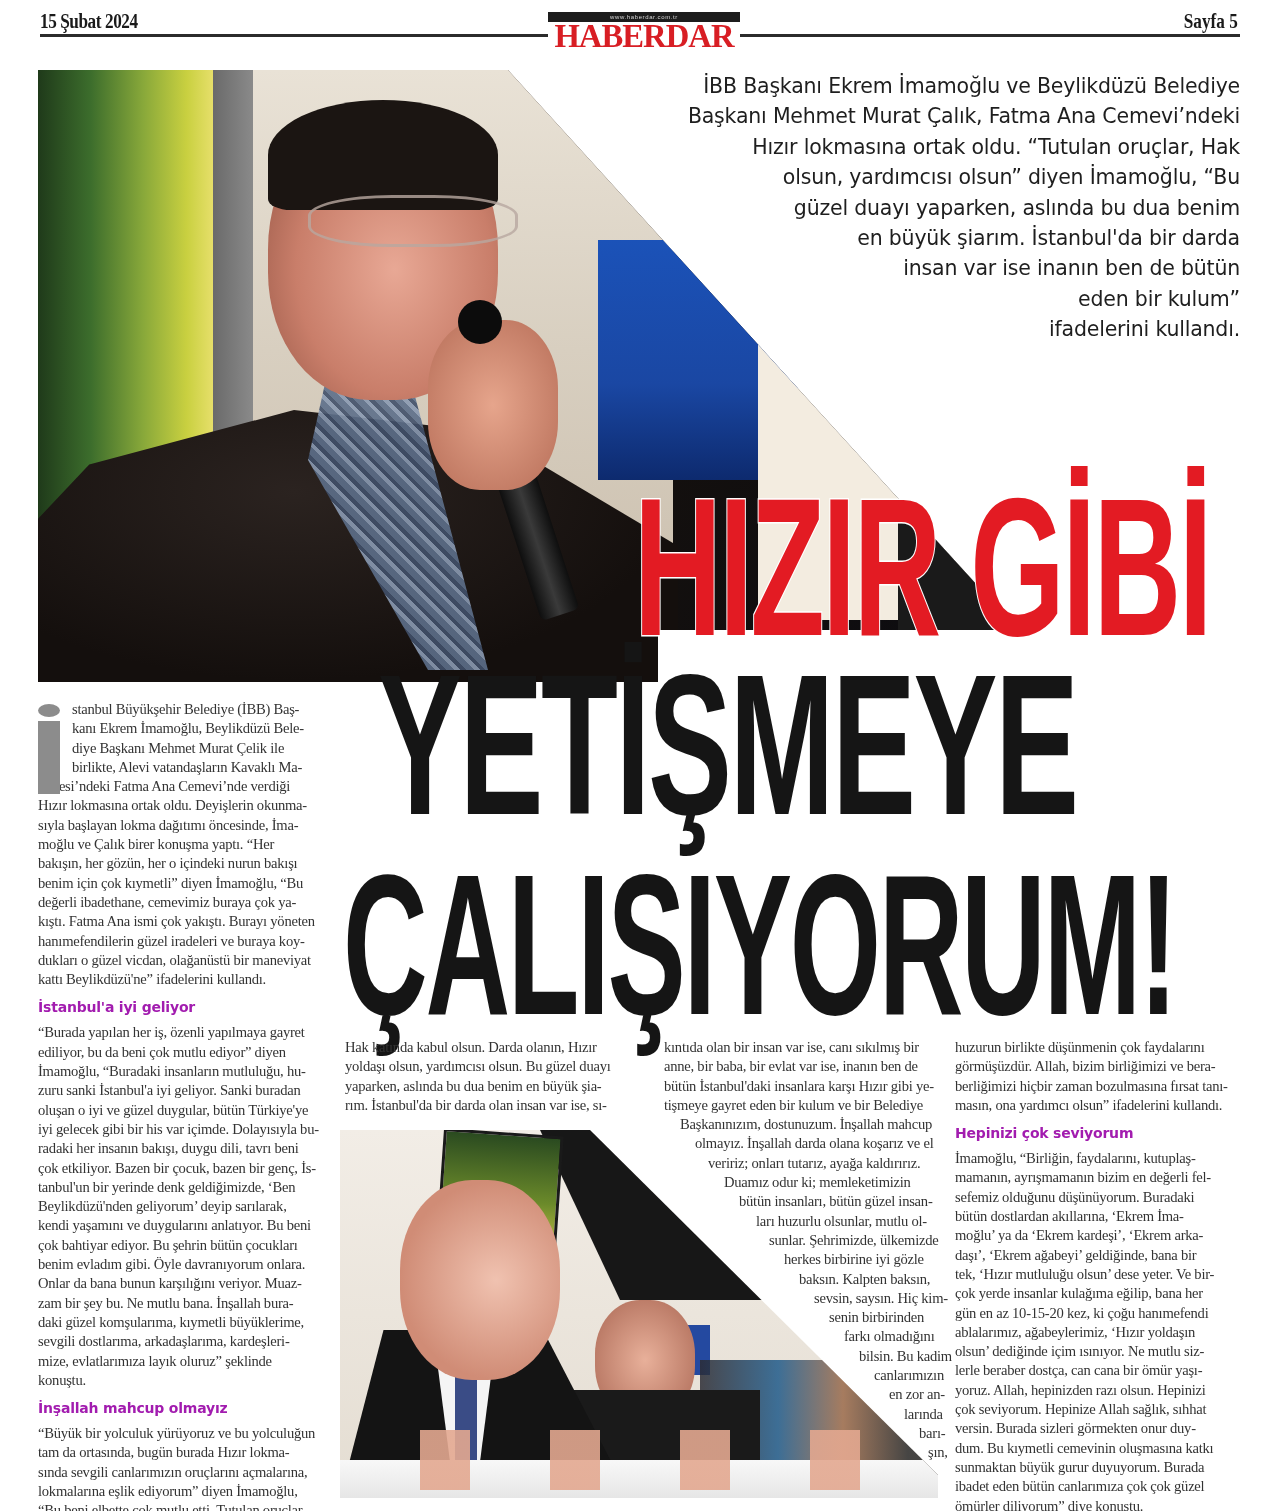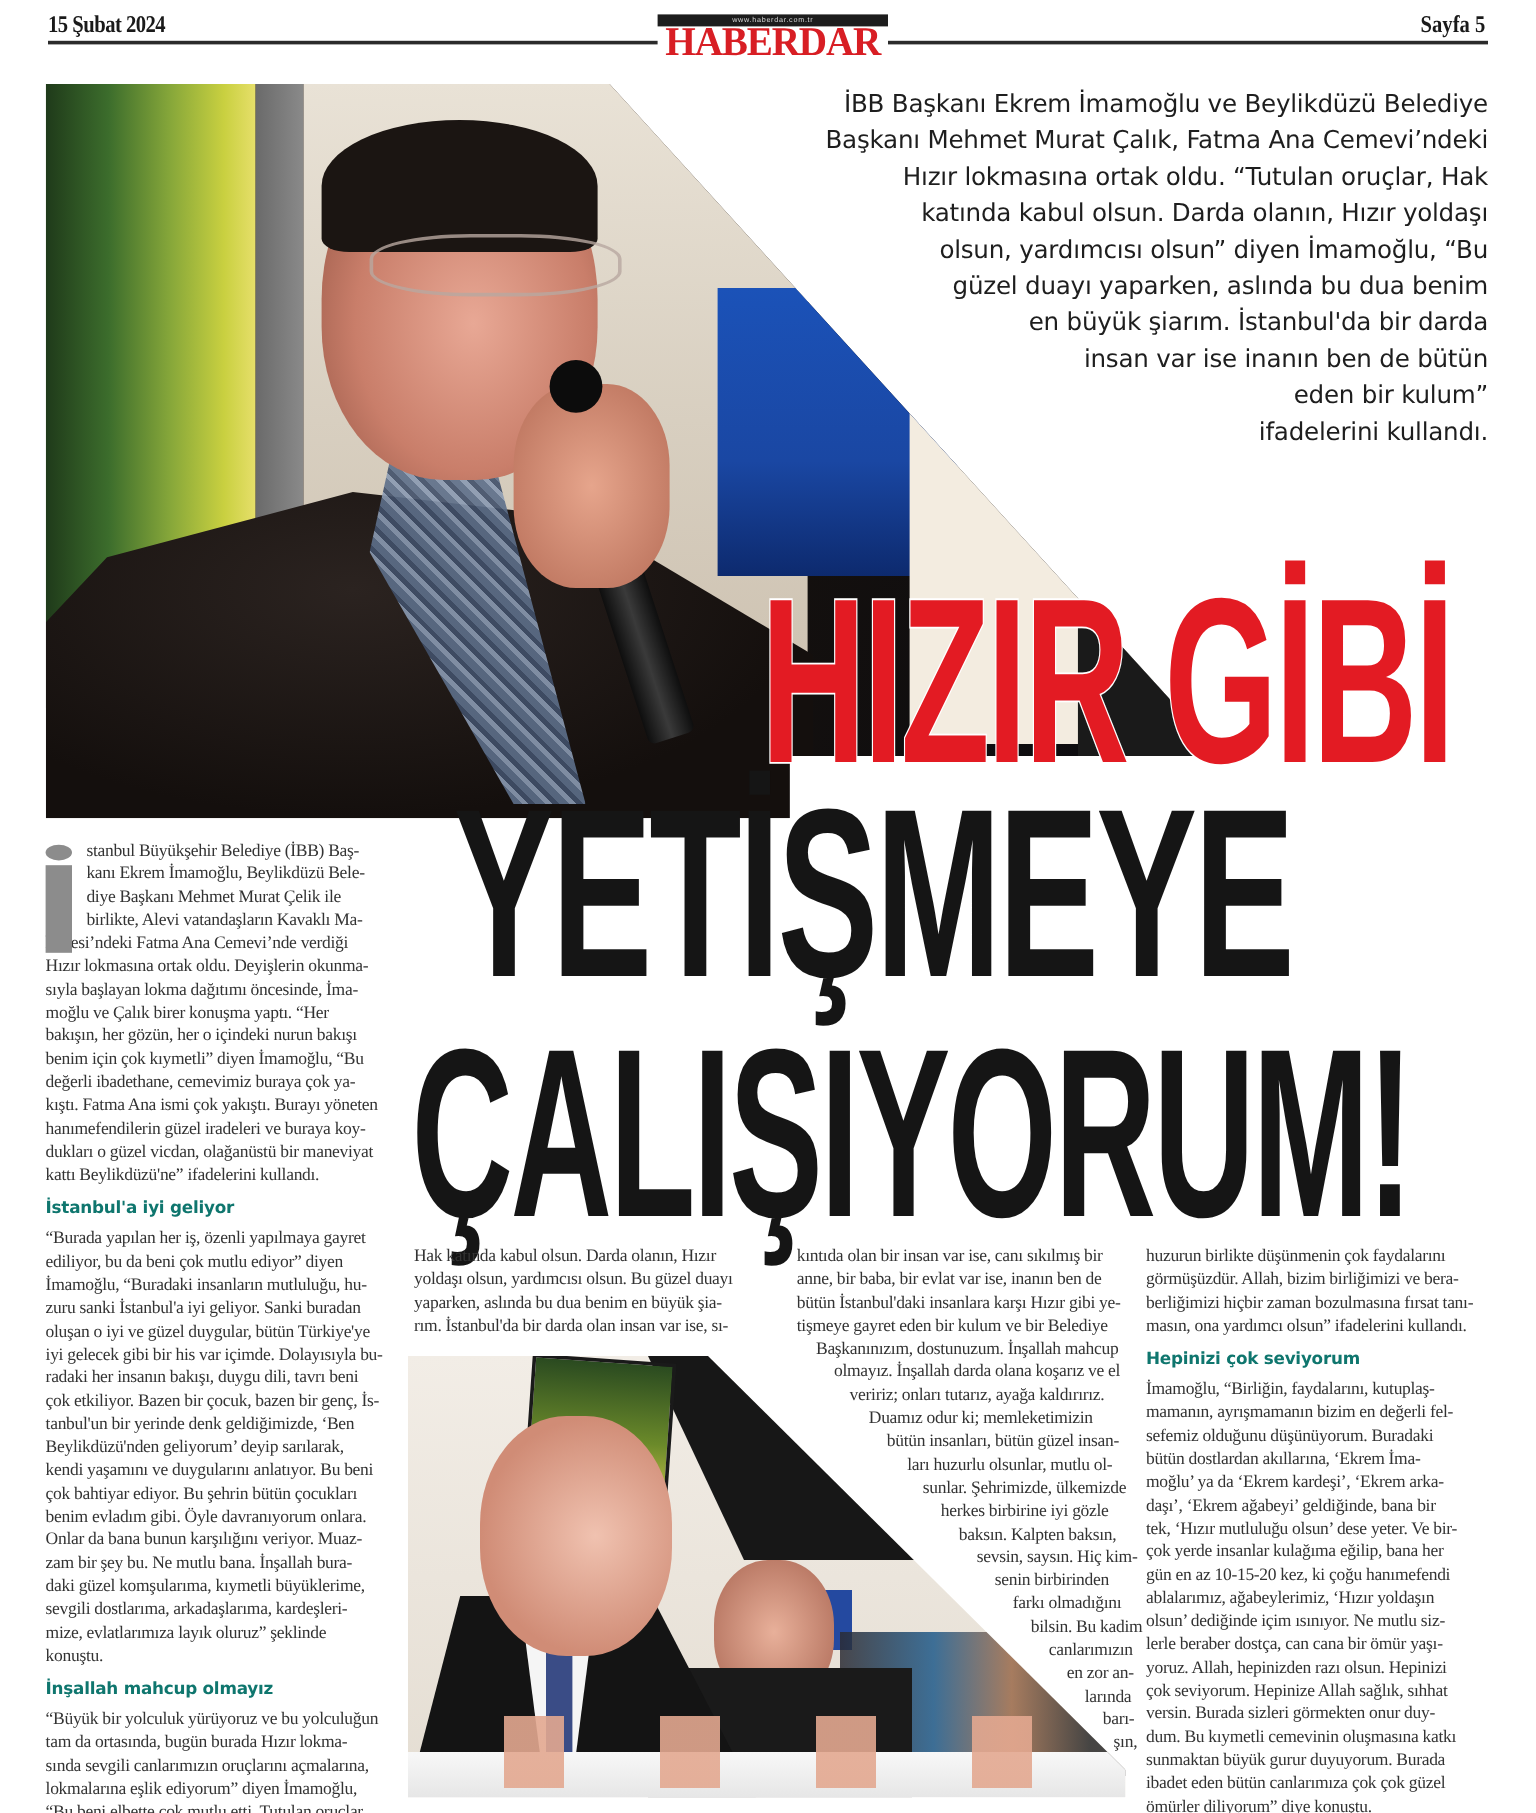--- a/index.html
+++ b/index.html
@@ -40,21 +40,21 @@
 
   
   .hl { position: absolute; font-family: "Liberation Sans", sans-serif; font-weight: bold; white-space: nowrap; transform-origin: left top; }
   .hl-1 { left: 634px; top: 470px; font-size: 196px; line-height: 196px; color: #e31b23; transform: scaleX(0.62); -webkit-text-stroke: 3px #ffffff; paint-order: stroke fill; letter-spacing: -4px; }
   .hl-2 { left: 378px; top: 645px; font-size: 200px; line-height: 200px; color: #151515; transform: scaleX(0.63); letter-spacing: -4px; }
   .hl-3 { left: 343px; top: 845px; font-size: 200px; line-height: 200px; color: #151515; transform: scaleX(0.587); letter-spacing: -4px; }
 
   
   .col { position: absolute; font-family: "Liberation Serif", serif; font-size: 14.6px; line-height: 19.3px; color: #333; letter-spacing: -0.25px; }
   .col .line { display: block; white-space: nowrap; }
-  .col h3 { font-family: "DejaVu Sans", sans-serif; font-size: 14px; font-weight: bold; color: #0f766e; margin: 9px 0 7px 0; line-height: 18px; letter-spacing: -0.2px; }
+  .col h3 { font-family: "DejaVu Sans", sans-serif; font-size: 14px; font-weight: bold; color: #a21caf; margin: 9px 0 7px 0; line-height: 18px; letter-spacing: -0.2px; }
   .col1 { left: 38px; top: 700px; width: 292px; }
   .col2 { left: 345px; top: 1038px; width: 292px; }
   .col3 { left: 664px; top: 1038px; width: 282px; }
   .col4 { left: 955px; top: 1038px; width: 290px; }
 
   .dropcap { float: left; width: 22px; height: 68px; margin: 4px 12px 0 0; position: relative; }
   .dropcap-dot { position: absolute; left: 0; top: 0; width: 22px; height: 13px; border-radius: 50%; background: #8c8c8c; }
   .dropcap-stem { position: absolute; left: 0; top: 17px; width: 22px; height: 73px; background: #8c8c8c; }
 
   
@@ -104,21 +104,20 @@
   <div class="mp-glasses"></div>
   <div class="mp-micbody"></div>
   <div class="mp-hand"></div>
   <div class="mp-mic"></div>
 </div>
 
 <div class="intro">
   <span>İBB Başkanı Ekrem İmamoğlu ve Beylikdüzü Belediye</span>
   <span>Başkanı Mehmet Murat Çalık, Fatma Ana Cemevi’ndeki</span>
   <span>Hızır lokmasına ortak oldu. “Tutulan oruçlar, Hak</span>
-  <span>katında kabul olsun. Darda olanın, Hızır yoldaşı</span>
   <span>olsun, yardımcısı olsun” diyen İmamoğlu, “Bu</span>
   <span>güzel duayı yaparken, aslında bu dua benim</span>
   <span>en büyük şiarım. İstanbul'da bir darda</span>
   <span>insan var ise inanın ben de bütün</span>
   <span>eden bir kulum”</span>
   <span>ifadelerini kullandı.</span>
 </div>
 
 <div class="hl hl-1">HIZIR GİBİ</div>
 <div class="hl hl-2">YETİŞMEYE</div>

